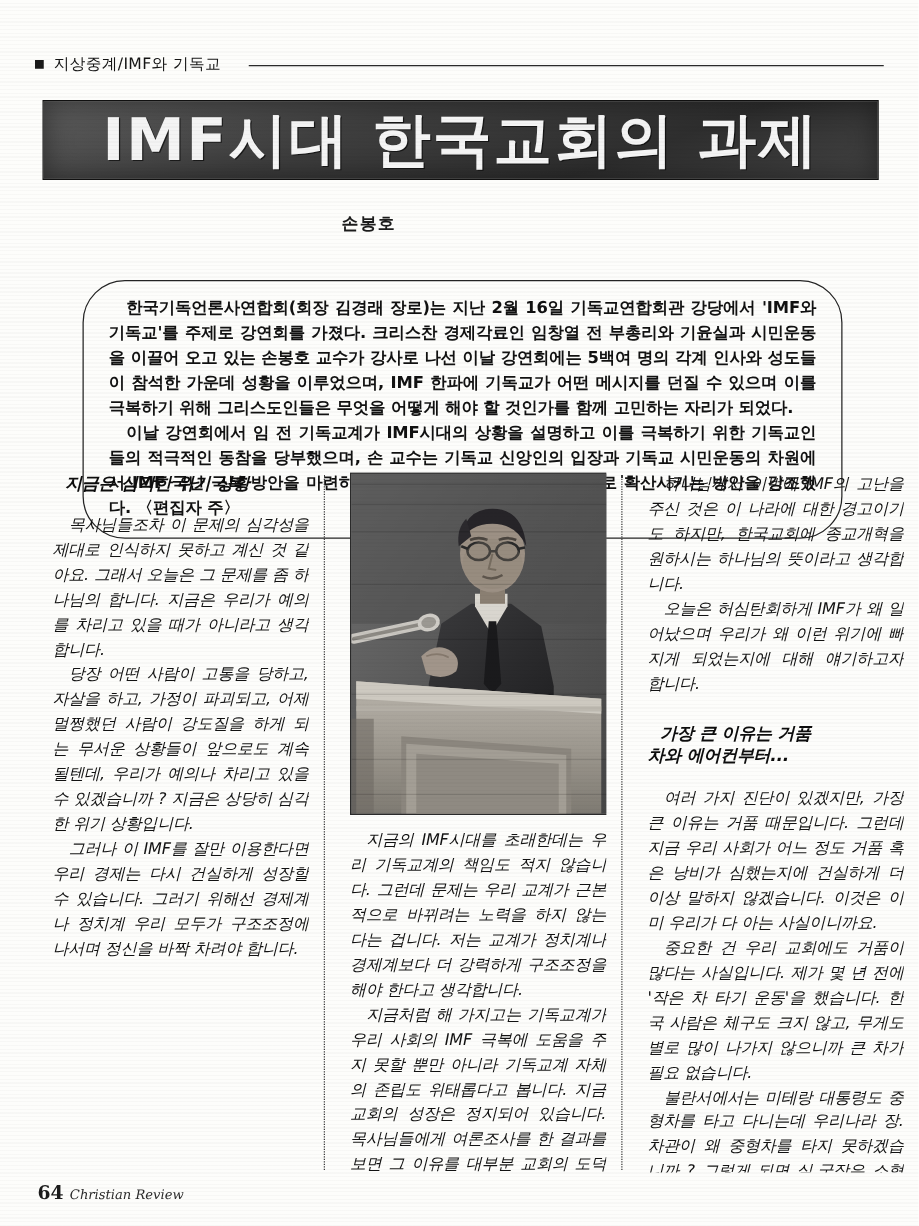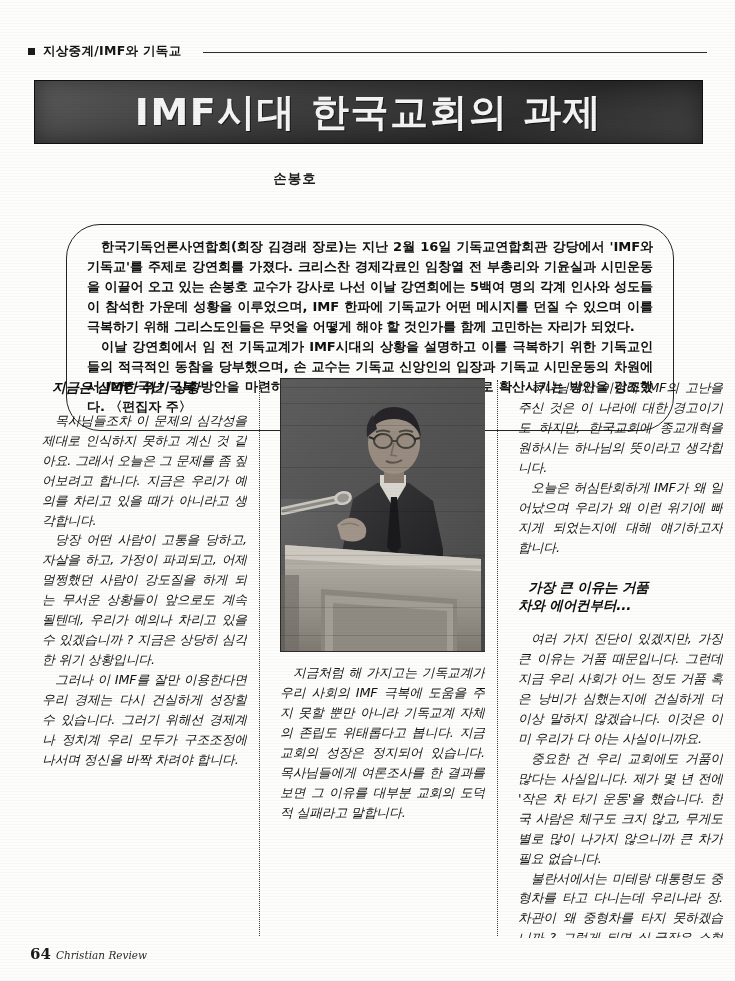--- a/index.html
+++ b/index.html
@@ -36,21 +36,21 @@
   .runhead .bullet {
     width: 7px;
     height: 7px;
     background: #1a1a1a;
     display: inline-block;
     flex: 0 0 auto;
     margin-top: 1px;
   }
   .runhead .rh-text {
     font-size: 12.5px;
-    font-weight: bold;
+    font-weight: normal;
     letter-spacing: 0.3px;
     white-space: nowrap;
     color: #141414;
     text-align: right;
   }
   .runhead .rh-rule {
     flex: 1 1 auto;
     height: 0;
     border-top: 1.4px solid #2b2b2b;
     margin-left: 14px;
@@ -66,21 +66,21 @@
     height: 62px;
     background: linear-gradient(160deg, #5c5c5c 0%, #3f3f3f 35%, #2e2e2e 70%, #434343 100%);
     border: 1.5px solid #101010;
     display: flex;
     align-items: center;
     justify-content: center;
     box-shadow: inset 0 0 22px rgba(0,0,0,0.45);
   }
   .banner .title {
     color: #f4f4f4;
-    font-size: 38px;
+    font-size: 47px;
     font-weight: bold;
     letter-spacing: 1.5px;
     text-shadow: 1px 1px 0 rgba(0,0,0,0.6);
     white-space: nowrap;
   }
 
   
   .byline {
     position: absolute;
     left: 0;
@@ -239,21 +239,21 @@
     <p>이날 강연회에서 임 전 기독교계가 IMF시대의 상황을 설명하고 이를 극복하기 위한 기독교인들의 적극적인 동참을 당부했으며, 손 교수는 기독교 신앙인의 입장과 기독교 시민운동의 차원에서 IMF 국난 극복 방안을 마련하는 일과 이 운동을 개교회 차원으로 확산시키는 방안을 강조했다. 〈편집자 주〉</p>
   </div>
 
   <div class="cols">
 
     <div class="vrule" style="left:225px;"></div>
     <div class="vrule" style="left:463px;"></div>
 
     <div class="col col-left">
       <h3 class="subhead">지금은 심각한 위기 상황</h3>
-      <p>목사님들조차 이 문제의 심각성을 제대로 인식하지 못하고 계신 것 같아요. 그래서 오늘은 그 문제를 좀 짚어보려고 합니다. 지금은 우리가 예의를 차리고 있을 때가 아니라고 생각합니다.</p>
+      <p>목사님들조차 이 문제의 심각성을 제대로 인식하지 못하고 계신 것 같아요. 그래서 오늘은 그 문제를 좀 하나님의 합니다. 지금은 우리가 예의를 차리고 있을 때가 아니라고 생각합니다.</p>
       <p>당장 어떤 사람이 고통을 당하고, 자살을 하고, 가정이 파괴되고, 어제 멀쩡했던 사람이 강도질을 하게 되는 무서운 상황들이 앞으로도 계속될텐데, 우리가 예의나 차리고 있을 수 있겠습니까 ? 지금은 상당히 심각한 위기 상황입니다.</p>
       <p>그러나 이 IMF를 잘만 이용한다면 우리 경제는 다시 건실하게 성장할 수 있습니다. 그러기 위해선 경제계나 정치계 우리 모두가 구조조정에 나서며 정신을 바짝 차려야 합니다.</p>
 
     </div>
 
     <div class="col col-mid">
       <div class="photo">
         <svg width="205" height="272" viewBox="0 0 205 272" xmlns="http://www.w3.org/2000/svg">
           <defs>
             <linearGradient id="bgG" x1="0" y1="0" x2="1" y2="1">
@@ -329,20 +329,21 @@
             <rect x="0" y="24" width="205" height="1" fill="#000"></rect>
             <rect x="0" y="46" width="205" height="1" fill="#000"></rect>
             <rect x="0" y="88" width="205" height="1" fill="#000"></rect>
             <rect x="0" y="132" width="205" height="1" fill="#000"></rect>
             <rect x="0" y="176" width="205" height="1" fill="#000"></rect>
             <rect x="0" y="228" width="205" height="1" fill="#000"></rect>
             <rect x="0" y="256" width="205" height="1" fill="#000"></rect>
           </g>
         </svg>
       </div>
+      <p>지금의 IMF시대를 초래한데는 우리 기독교계의 책임도 적지 않습니다. 그런데 문제는 우리 교계가 근본적으로 바뀌려는 노력을 하지 않는다는 겁니다. 저는 교계가 정치계나 경제계보다 더 강력하게 구조조정을 해야 한다고 생각합니다.</p>
       <p>지금처럼 해 가지고는 기독교계가 우리 사회의 IMF 극복에 도움을 주지 못할 뿐만 아니라 기독교계 자체의 존립도 위태롭다고 봅니다. 지금 교회의 성장은 정지되어 있습니다. 목사님들에게 여론조사를 한 결과를 보면 그 이유를 대부분 교회의 도덕적 실패라고 말합니다.</p>
     </div>
 
     <div class="col col-right">
       <p>하나님께서 이번에 IMF의 고난을 주신 것은 이 나라에 대한 경고이기도 하지만, 한국교회에 종교개혁을 원하시는 하나님의 뜻이라고 생각합니다.</p>
       <p>오늘은 허심탄회하게 IMF가 왜 일어났으며 우리가 왜 이런 위기에 빠지게 되었는지에 대해 얘기하고자 합니다.</p>
       <h3 class="subhead mid-gap">
         <span>가장 큰 이유는 거품</span><br>
         <span>차와 에어컨부터...</span>
       </h3>

